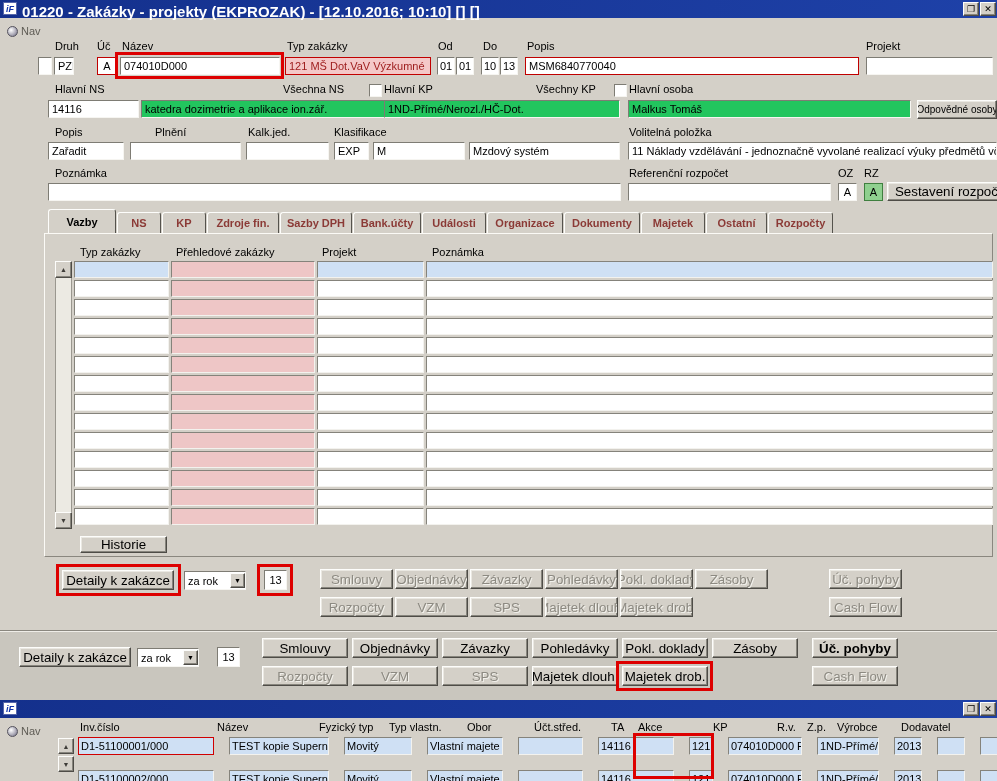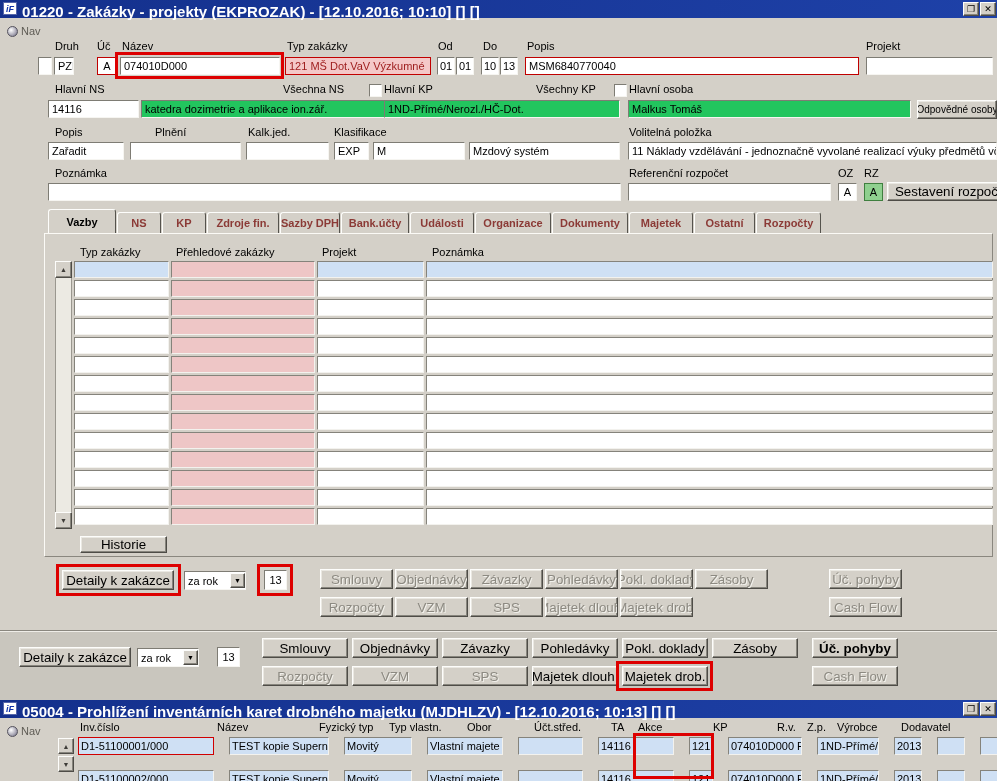--- a/index.html
+++ b/index.html
@@ -142,21 +142,21 @@
 <div class="fld" style="left:628px;top:183px;width:203px"></div>
 <div class="fld center" style="left:838px;top:183px;width:19px">A</div>
 <div class="fld center green" style="left:864px;top:183px;width:19px">A</div>
 <button class="btn" style="left:887px;top:182px;width:130px;height:19px">Sestavení rozpočtu</button>
 
 <div class="tabsrow">
   <div class="tab active" style="width:68px">Vazby</div>
   <div class="tab" style="width:44px">NS</div>
   <div class="tab" style="width:44px">KP</div>
   <div class="tab" style="width:72px">Zdroje fin.</div>
-  <div class="tab" style="width:60px">Sazby DPH</div>
+  <div class="tab" style="width:72px">Sazby DPH</div>
   <div class="tab" style="width:68px">Bank.účty</div>
   <div class="tab" style="width:64px">Události</div>
   <div class="tab" style="width:76px">Organizace</div>
   <div class="tab" style="width:76px">Dokumenty</div>
   <div class="tab" style="width:64px">Majetek</div>
   <div class="tab" style="width:61px">Ostatní</div>
   <div class="tab" style="width:65px">Rozpočty</div>
 </div>
 
 <div class="frame" style="left:44px;top:233px;width:949px;height:324px"></div>
@@ -275,21 +275,20 @@
 <button class="btn dis" style="left:262px;top:666px;width:86px;height:20px">Rozpočty</button>
 <button class="btn dis" style="left:352px;top:666px;width:86px;height:20px">VZM</button>
 <button class="btn dis" style="left:442px;top:666px;width:86px;height:20px">SPS</button>
 <button class="btn" style="left:532px;top:666px;width:86px;height:20px">Majetek dlouh.</button>
 <button class="btn" style="left:622px;top:666px;width:86px;height:20px">Majetek drob.</button>
 <div class="annot" style="left:616px;top:661px;width:97px;height:30px"></div>
 <button class="btn dis" style="left:812px;top:666px;width:86px;height:20px">Cash Flow</button>
 
 <div class="titlebar" style="top:700px">
   <div class="appicon">iF</div>
-  <div class="titletext">05004 - Prohlížení inventárních karet drobného majetku (MJDHLZV) - [12.10.2016; 10:13]  [] []</div>
   <div class="winbtn" style="left:963px;top:2px">❐</div>
   <div class="winbtn" style="left:980px;top:2px">✕</div>
 </div>
 
 <div class="navdot" style="left:7px;top:726px"></div>
 <div class="navlbl" style="left:21px;top:725px">Nav</div>
 
 <div class="lbl" style="left:80px;top:721px">Inv.číslo</div>
 <div class="lbl" style="left:217px;top:721px">Název</div>
 <div class="lbl" style="left:319px;top:721px">Fyzický typ</div>

